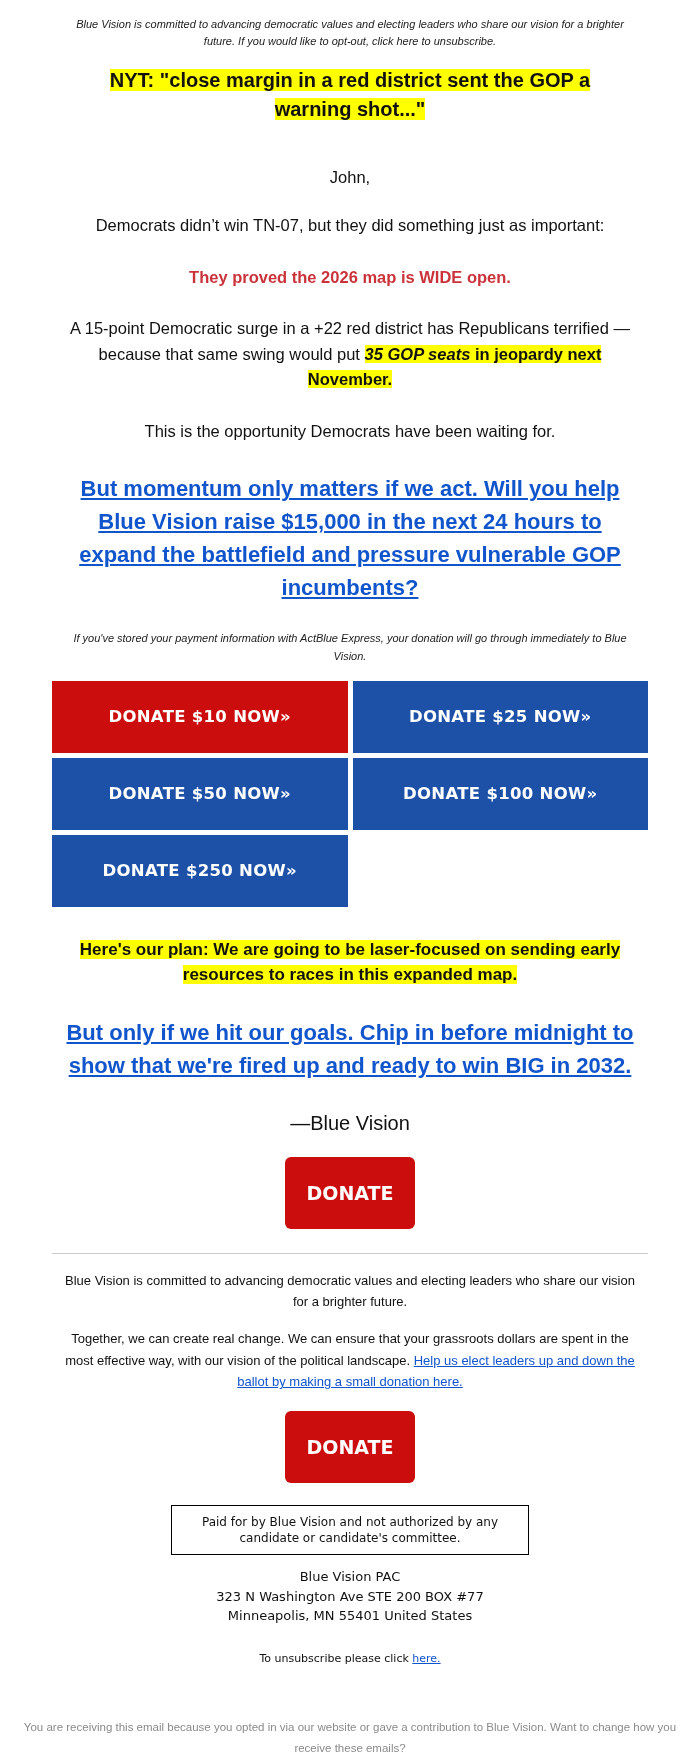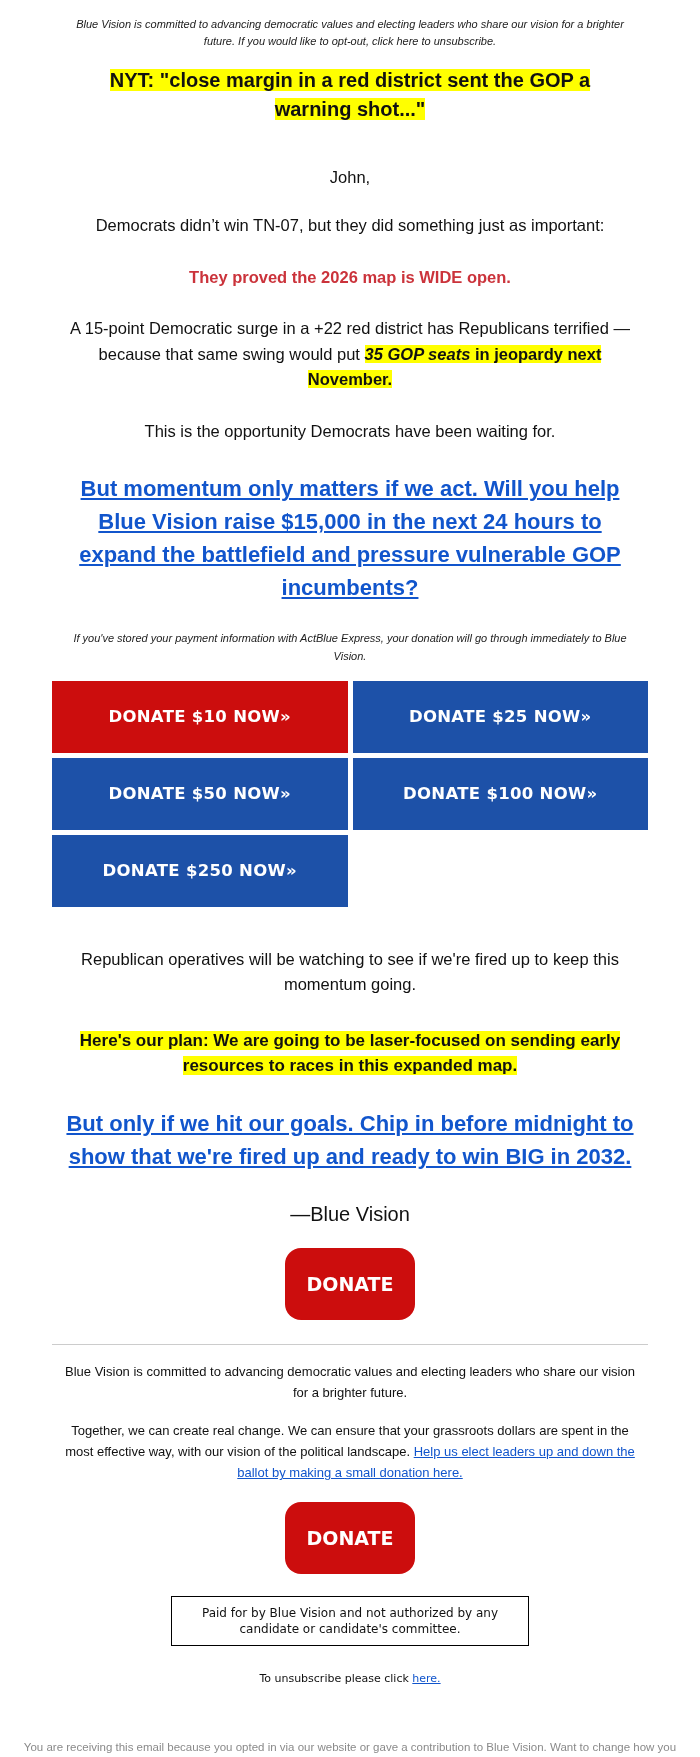--- a/index.html
+++ b/index.html
@@ -98,21 +98,21 @@
   }
   .signature { margin-top: 30px; font-size: 20px; }
   .donate-btn {
     display: inline-flex;
     align-items: center;
     justify-content: center;
     width: 130px;
     height: 72px;
     margin-top: 22px;
     background: #cc0d0d;
-    border-radius: 16px;
+    border-radius: 6px;
     color: #ffffff;
     font-family: "DejaVu Sans", sans-serif;
     font-weight: bold;
     font-size: 19px;
     text-decoration: none;
     cursor: pointer;
   }
   hr.sep {
     border: none;
     border-top: 1px solid #cccccc;
@@ -188,21 +188,20 @@
   <div class="actblue-note">If you've stored your payment information with ActBlue Express, your donation will go through immediately to Blue Vision.</div>
 
   <div class="donate-grid">
     <a class="grid-btn red">DONATE $10 NOW»</a>
     <a class="grid-btn blue">DONATE $25 NOW»</a>
     <a class="grid-btn blue">DONATE $50 NOW»</a>
     <a class="grid-btn blue">DONATE $100 NOW»</a>
     <a class="grid-btn blue">DONATE $250 NOW»</a>
   </div>
 
-  <p class="para" style="margin-top:40px;">Republican operatives will be watching to see if we're fired up to keep this momentum going.</p>
 
   <div class="plan-hl">
     <span class="hl">Here's our plan: We are going to be laser-focused on sending early resources to races in this expanded map.</span>
   </div>
 
   <a class="big-link">But only if we hit our goals. Chip in before midnight to show that we're fired up and ready to win BIG in 2032.</a>
 
   <div class="signature">—Blue Vision</div>
 
   <a class="donate-btn">DONATE</a>
@@ -210,20 +209,25 @@
   <hr class="sep">
 
   <div class="footer-para">Blue Vision is committed to advancing democratic values and electing leaders who share our vision for a brighter future.</div>
 
   <div class="footer-para"><span>Together, we can create real change. We can ensure that your grassroots dollars are spent in the most effective way, with our vision of the political landscape. </span><a>Help us elect leaders up and down the ballot by making a small donation here.</a></div>
 
   <a class="donate-btn" style="margin-top:18px;">DONATE</a>
 
   <div class="paid-box">Paid for by Blue Vision and not authorized by any candidate or candidate's committee.</div>
 
+  <div class="address">
+    <div>Blue Vision PAC</div>
+    <div>323 N Washington Ave STE 200 BOX #77</div>
+    <div>Minneapolis, MN 55401 United States</div>
+  </div>
 
   <div class="unsub"><span>To unsubscribe please click </span><a>here.</a></div>
 
 </div>
 
 <div class="bottom-note">
   <div>You are receiving this email because you opted in via our website or gave a contribution to Blue Vision. Want to change how you receive these emails?</div>
 
 </div>
 

